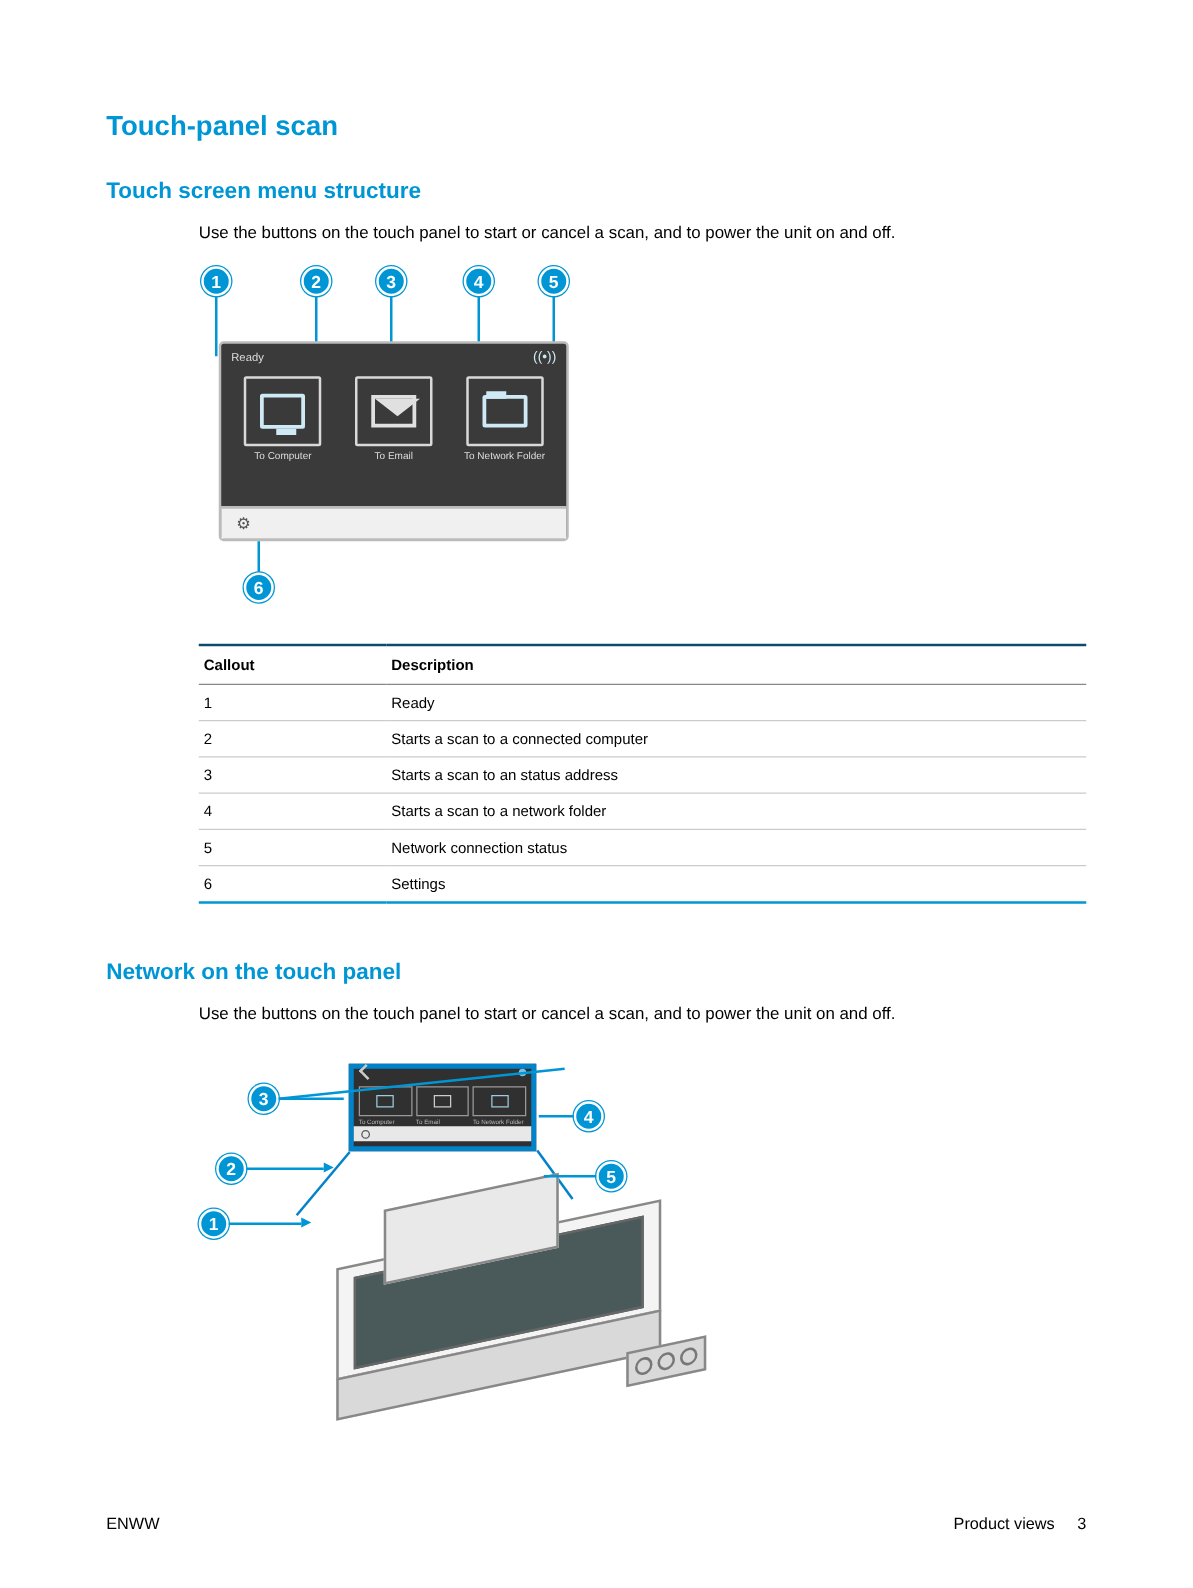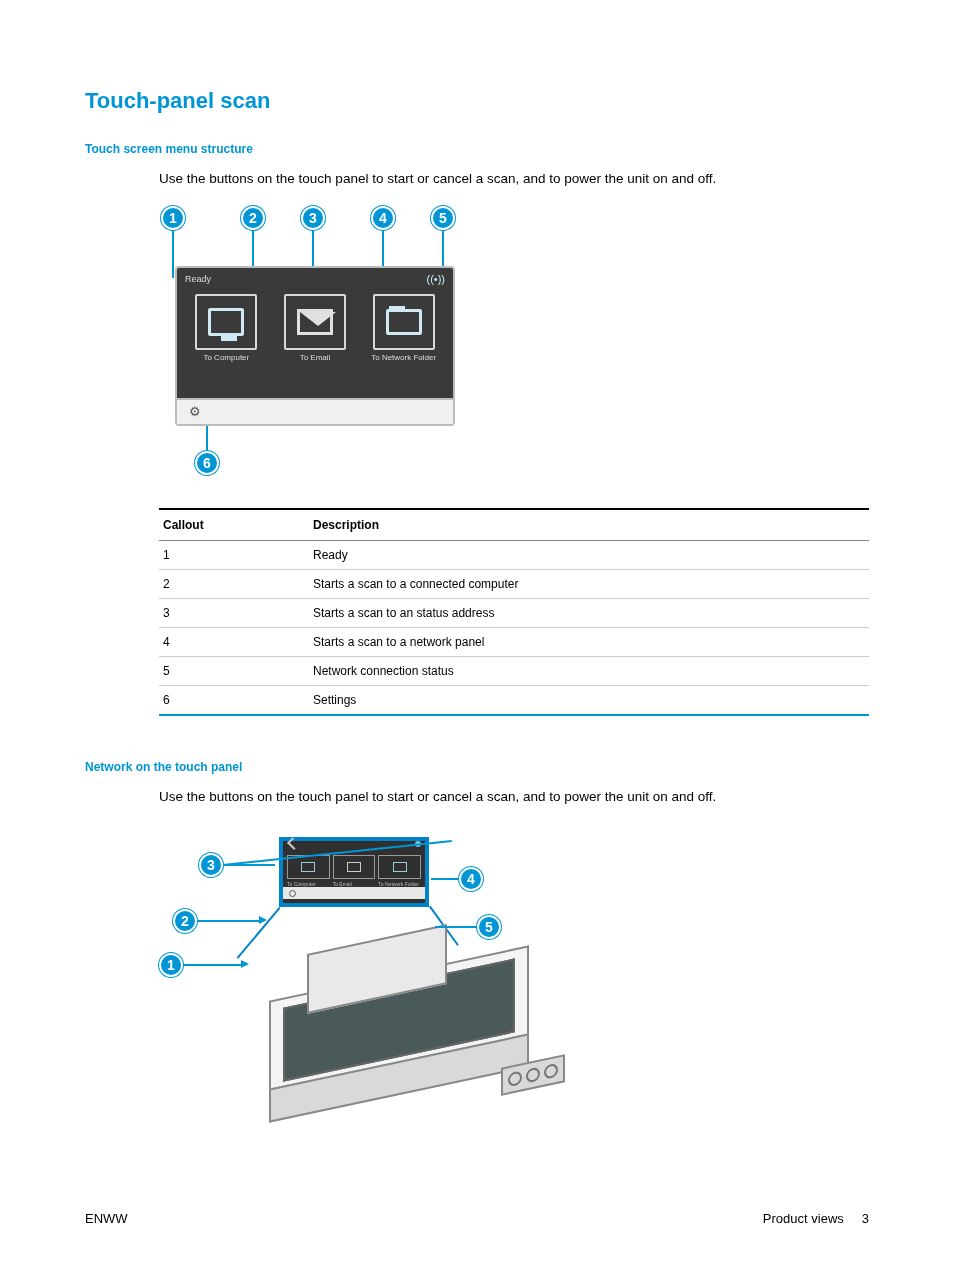--- a/index.html
+++ b/index.html
@@ -13,21 +13,21 @@
     padding: 88px 85px 40px 85px;
   }
   h1 {
     color: #0096d6;
     font-size: 22px;
     font-weight: bold;
     margin-bottom: 28px;
   }
   h2 {
     color: #0096d6;
-    font-size: 12px;
+    font-size: 18px;
     font-weight: bold;
     margin-bottom: 14px;
   }
   .intro {
     font-size: 13.5px;
     margin-left: 74px;
     margin-bottom: 18px;
     line-height: 1.3;
   }
 
@@ -154,21 +154,21 @@
     left: 47px; top: 220px; width: 2px; height: 25px; background:#0096d6;
   }
 
   
   table.callouts {
     margin-left: 74px;
     width: 710px;
     border-collapse: collapse;
     font-size: 12px;
   }
-  table.callouts thead tr { border-top: 2px solid #000000; border-bottom:1px solid #888;margin-left:44px; }
+  table.callouts thead tr { border-top: 2px solid #0c4a6e; border-bottom:1px solid #888;margin-left:44px; }
   table.callouts th {
     text-align: left;
     font-weight: bold;
     padding: 8px 4px;
   }
   table.callouts th:first-child { width: 150px; }
   table.callouts td {
     padding: 7px 4px;
     border-bottom: 1px solid #ccc;
   }
@@ -336,21 +336,21 @@
     <tr>
       <td>2</td>
       <td>Starts a scan to a connected computer</td>
     </tr>
     <tr>
       <td>3</td>
       <td>Starts a scan to an status address</td>
     </tr>
     <tr>
       <td>4</td>
-      <td>Starts a scan to a network panel</td>
+      <td>Starts a scan to a network folder</td>
     </tr>
     <tr>
       <td>5</td>
       <td>Network connection status</td>
     </tr>
     <tr>
       <td>6</td>
       <td>Settings</td>
     </tr>
   </tbody>

